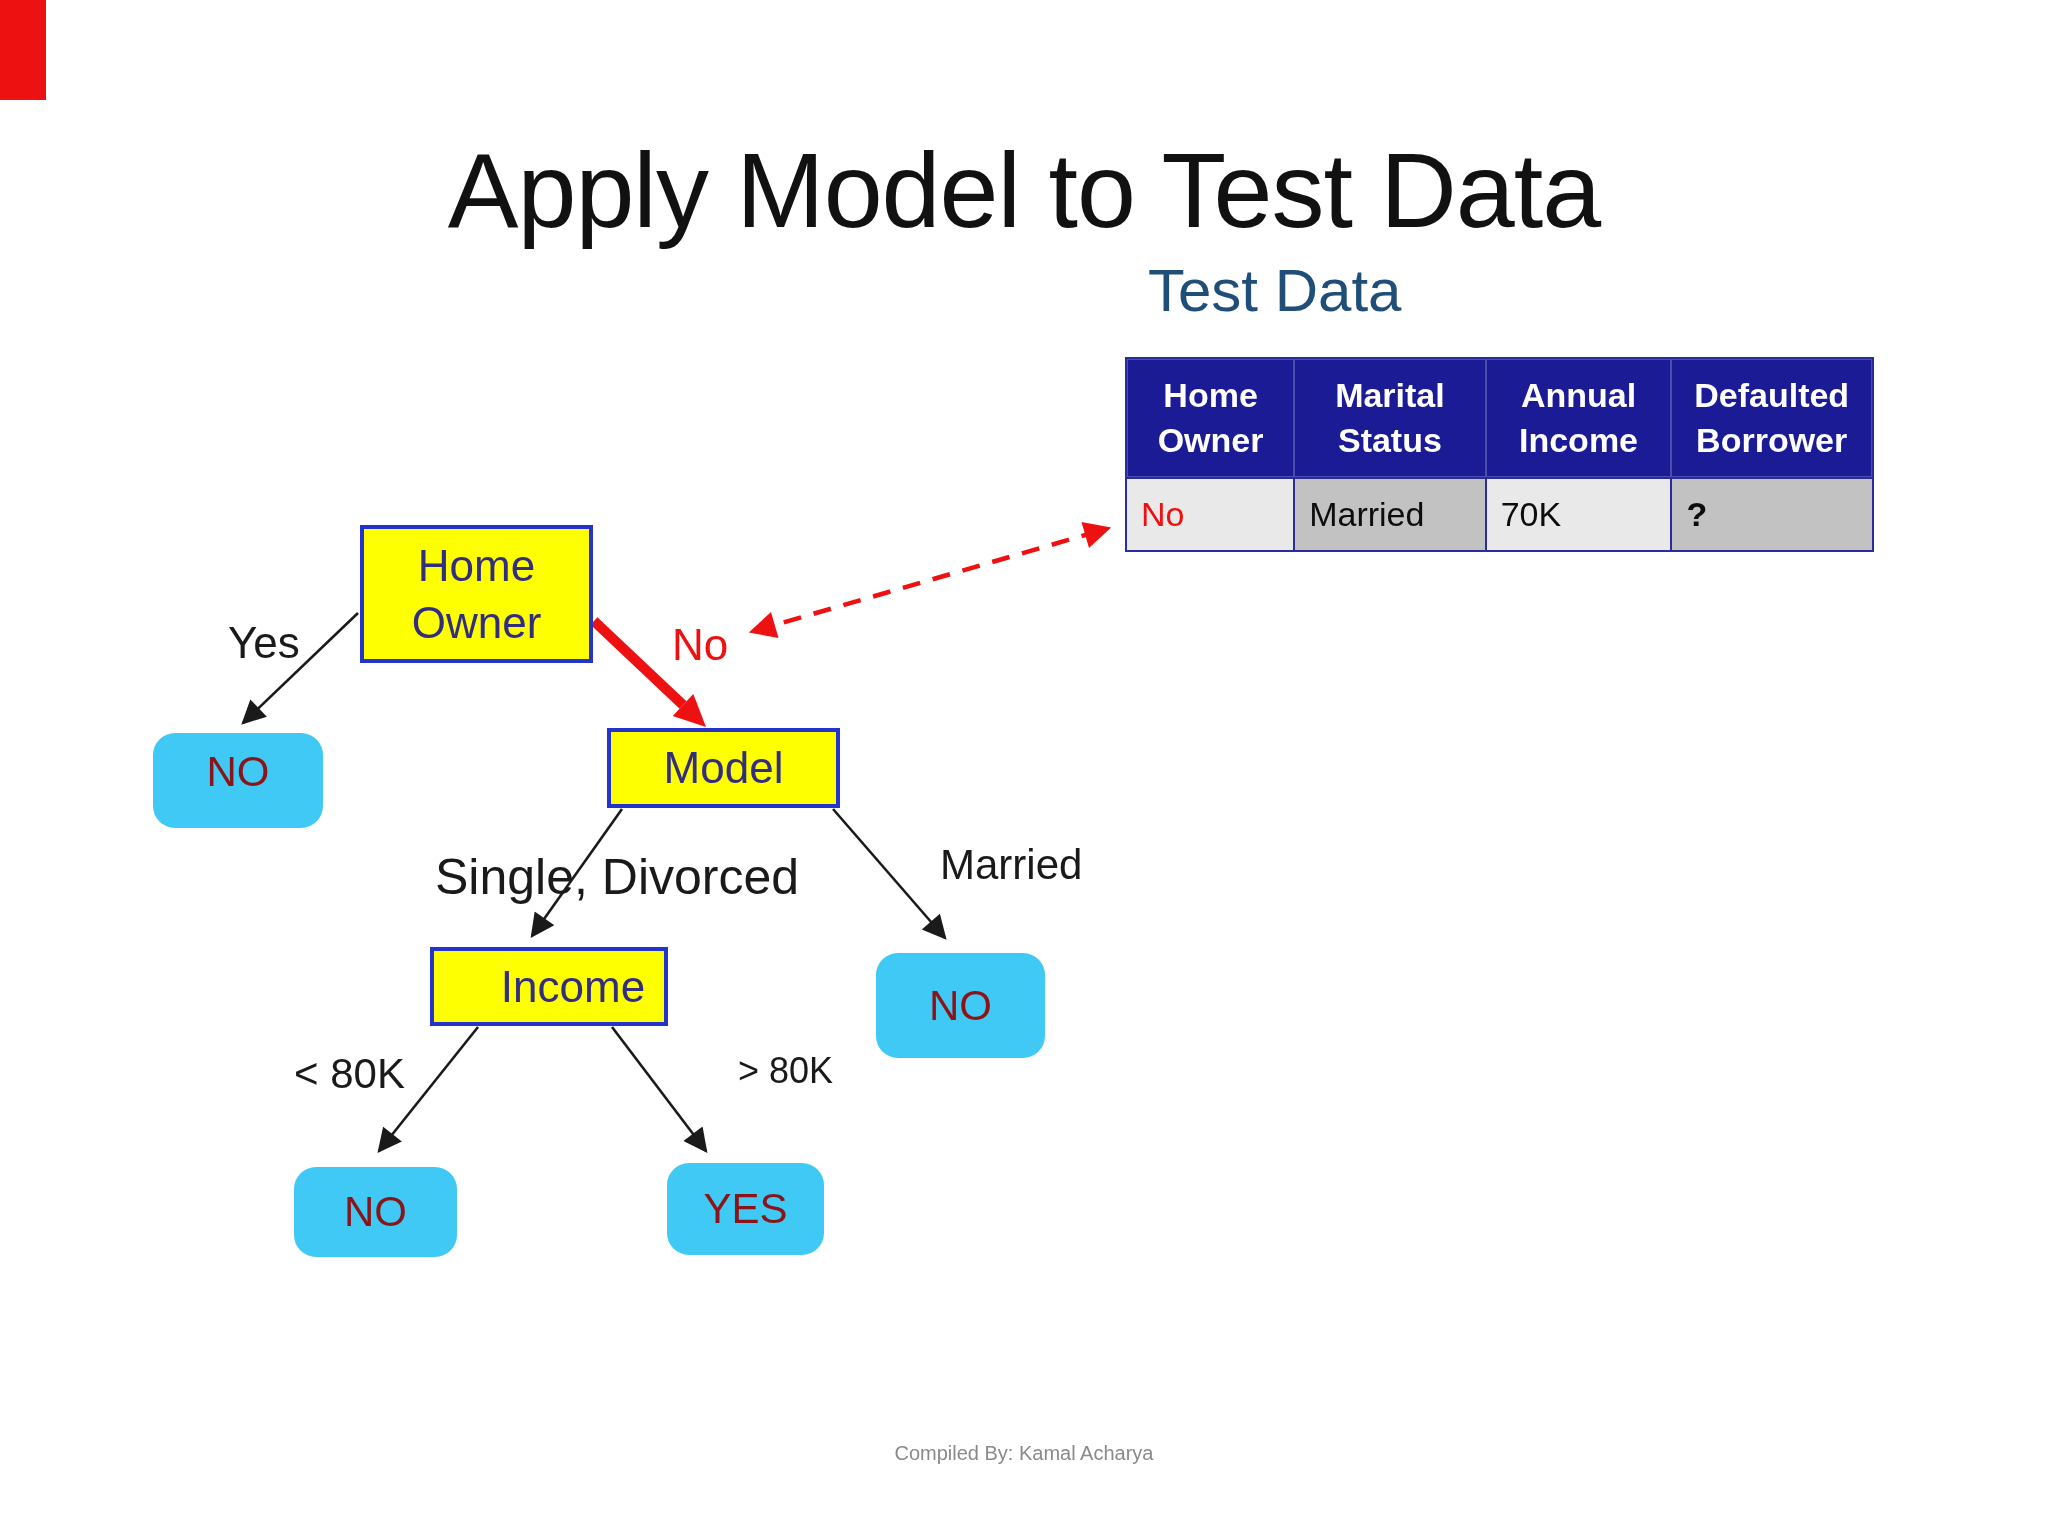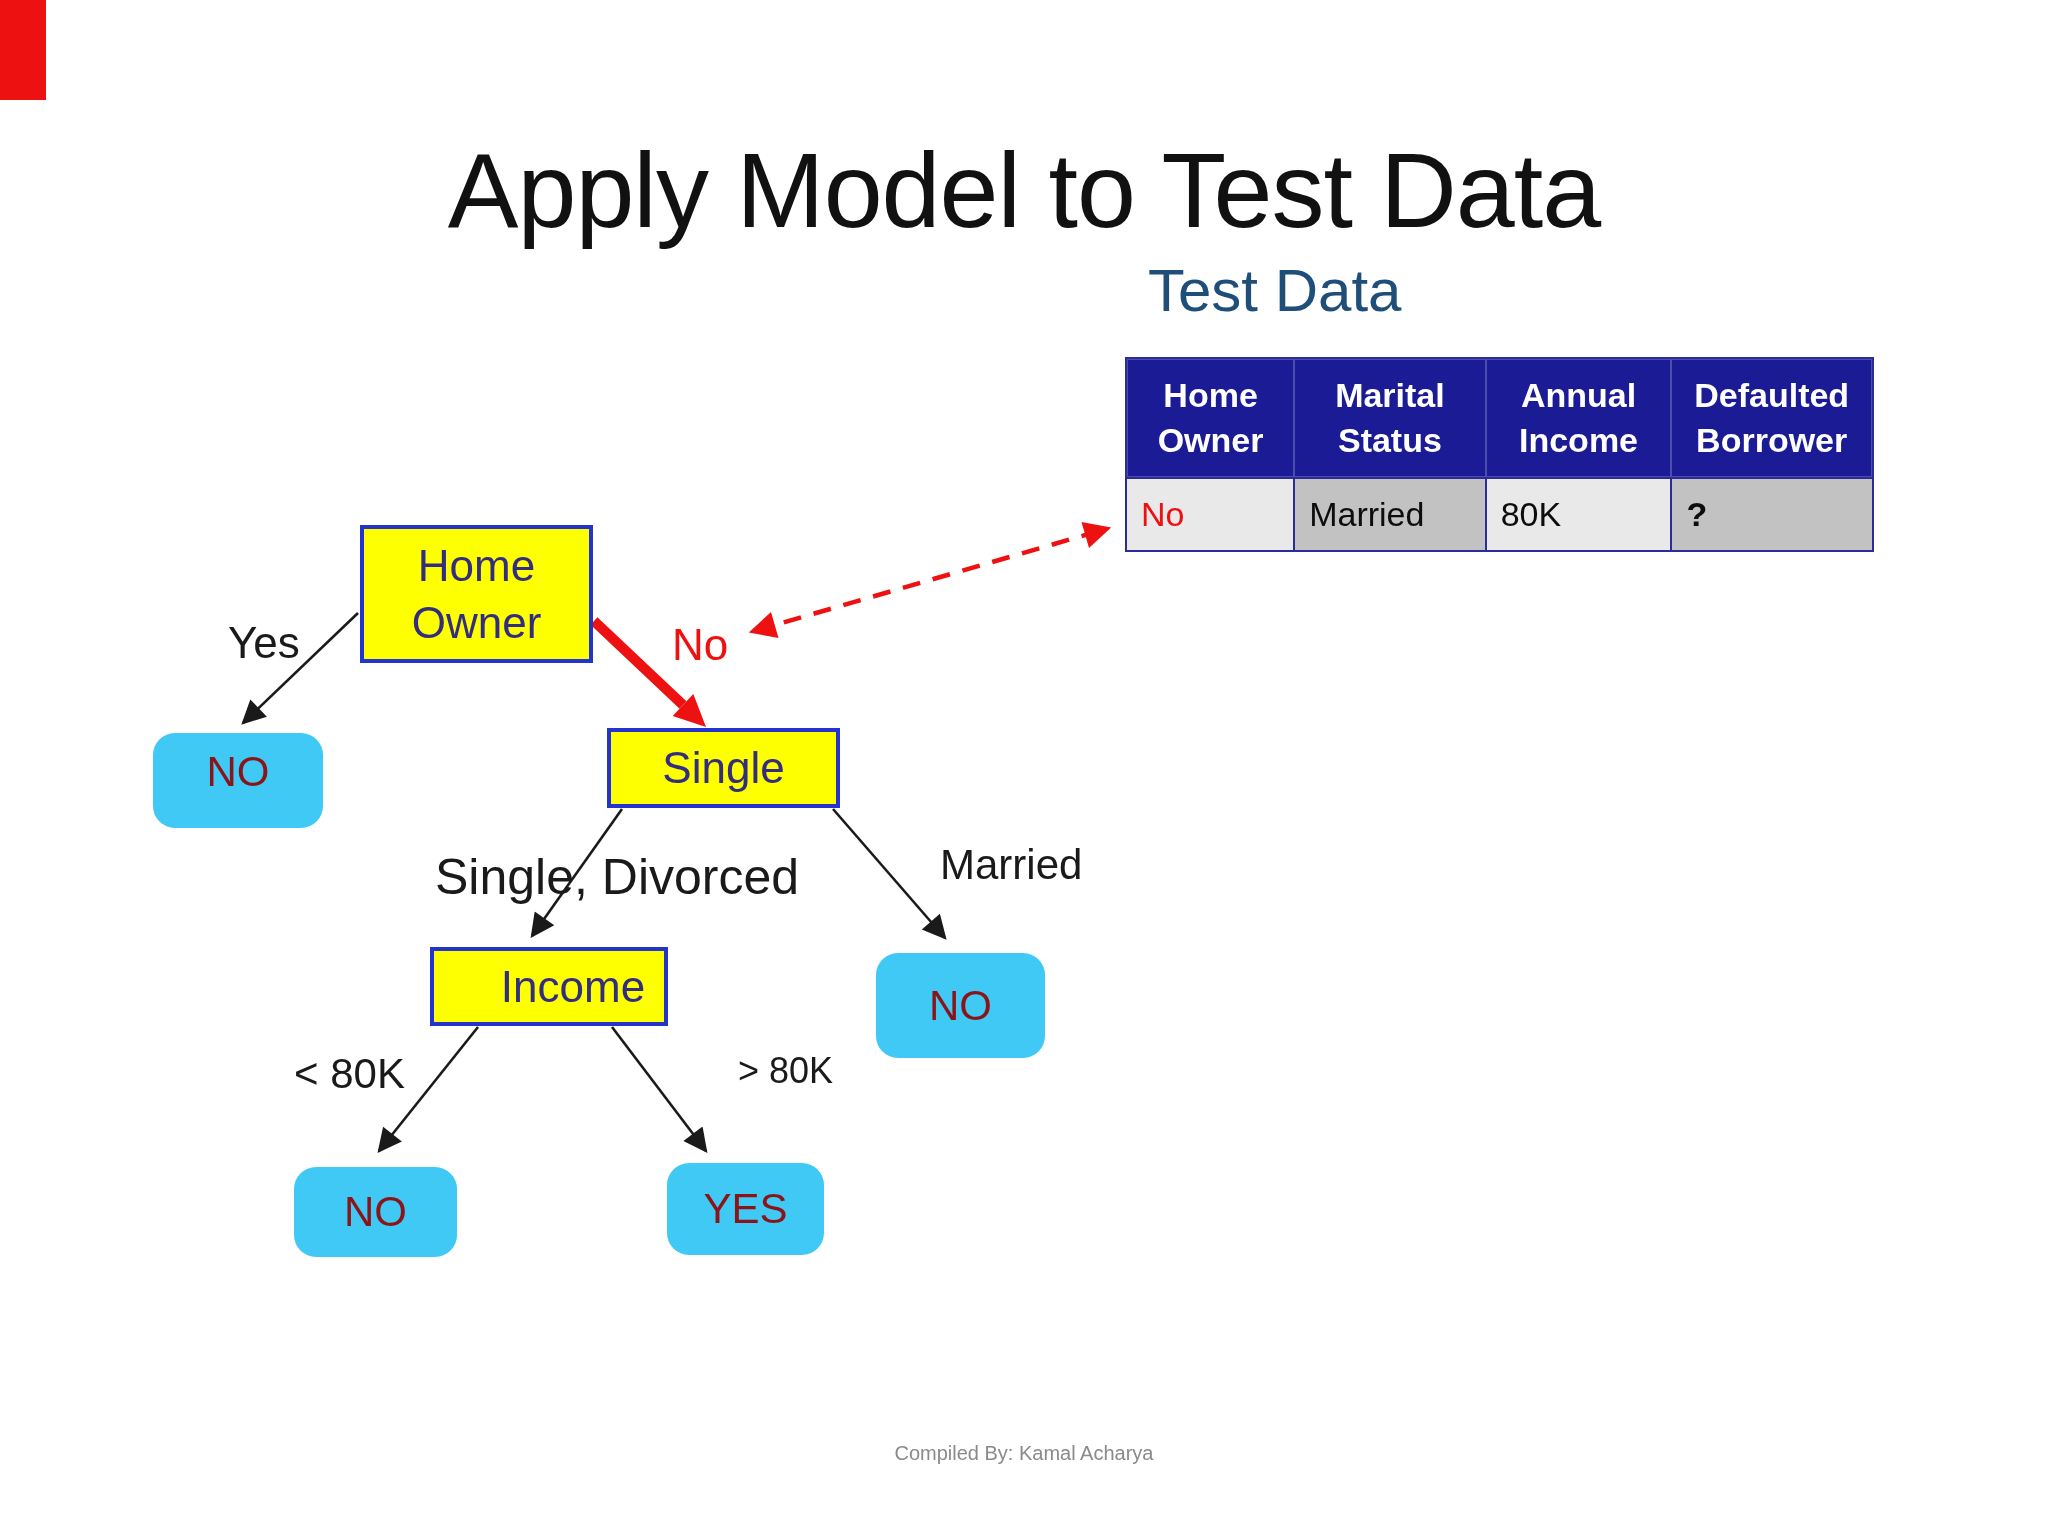--- a/index.html
+++ b/index.html
@@ -119,28 +119,28 @@
         <th>Home Owner</th>
         <th>Marital Status</th>
         <th>Annual Income</th>
         <th>Defaulted Borrower</th>
       </tr>
     </thead>
     <tbody>
       <tr>
         <td class="light redval">No</td>
         <td class="dark">Married</td>
-        <td class="light">80K</td>
+        <td class="light">70K</td>
         <td class="dark boldval">?</td>
       </tr>
     </tbody>
   </table>
 
   <div class="node" id="node-root">Home Owner</div>
-  <div class="node" id="node-marst">Single</div>
+  <div class="node" id="node-marst">Model</div>
   <div class="node" id="node-income">Income</div>
   <div class="leaf" id="leaf-no-1">NO</div>
   <div class="leaf" id="leaf-no-2">NO</div>
   <div class="leaf" id="leaf-no-3">NO</div>
   <div class="leaf" id="leaf-yes">YES</div>
 
   <div class="elabel" id="lab-yes">Yes</div>
   <div class="elabel" id="lab-no">No</div>
   <div class="elabel" id="lab-single">Single, Divorced</div>
   <div class="elabel" id="lab-married">Married</div>

